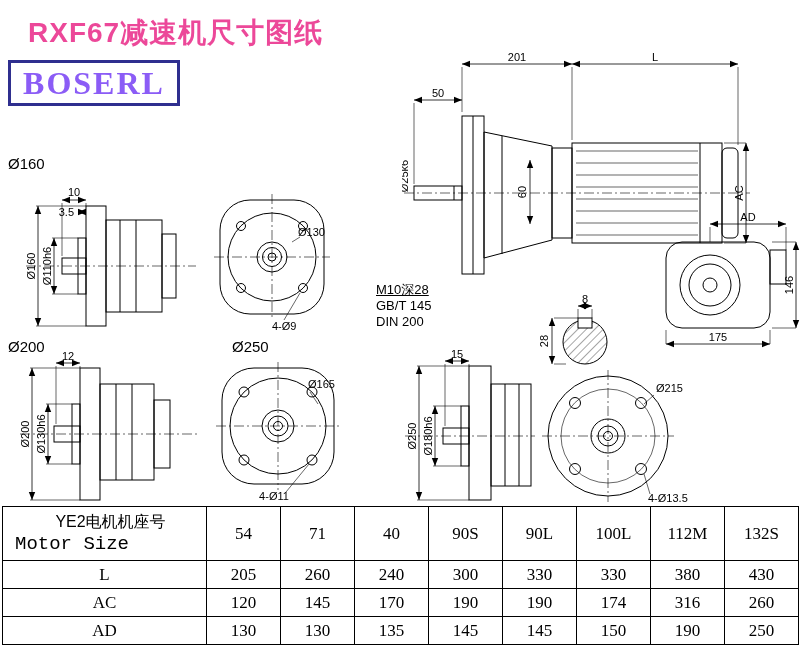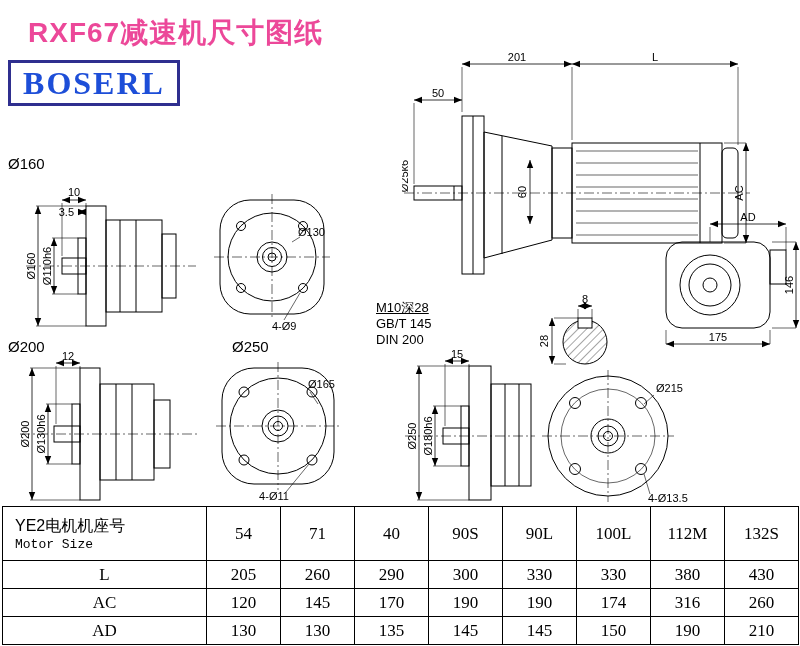--- a/index.html
+++ b/index.html
@@ -3,40 +3,40 @@
 <meta charset="utf-8">
 <style>
   * { margin:0; padding:0; box-sizing:border-box; }
   html,body { width:800px; height:646px; }
   body { background:#fff; font-family:"Liberation Sans",sans-serif; position:relative; overflow:hidden; color:#000; }
   .abs { position:absolute; }
 
   .page-title { left:28px; top:14px; font-size:28px; font-weight:bold; color:#ec4899; letter-spacing:1px; }
   .brand-box { left:8px; top:60px; width:172px; height:46px; border:3px solid #2f2f8f; background:#fff;
                display:flex; align-items:center; justify-content:center;
-               font-family:"Liberation Serif",serif; font-weight:bold; font-size:32px; color:#1d4ed8; letter-spacing:2px; }
+               font-family:"Liberation Serif",serif; font-weight:bold; font-size:32px; color:#8b5cf6; letter-spacing:2px; }
   .group-label { font-size:15px; color:#000; }
 
   svg text { font-family:"Liberation Sans",sans-serif; font-size:11px; fill:#000; stroke:none; }
   .ln   { stroke:#000; stroke-width:1; fill:none; }
   .thin { stroke:#000; stroke-width:0.6; fill:none; }
   .cl   { stroke:#000; stroke-width:0.6; fill:none; stroke-dasharray:10 3 2 3; }
   .ext  { stroke:#000; stroke-width:0.6; fill:none; }
   .dim  { stroke:#000; stroke-width:0.8; fill:none; marker-start:url(#arr); marker-end:url(#arr); }
 
   .notes { font-size:13px; line-height:16px; }
   .note-u { text-decoration:underline; }
 
   .dim-table { position:absolute; left:2px; top:506px; width:796px; border-collapse:collapse; table-layout:fixed; }
   .dim-table td { border:1px solid #000; text-align:center; vertical-align:middle;
                   font-family:"Liberation Serif",serif; font-size:17px; padding:0; }
   .dim-table tr.hrow td { height:54px; }
   .dim-table tr.drow td { height:28px; }
-  .header-cn { font-size:16px; text-align:left; padding-left:12px; font-family:"Liberation Sans",sans-serif; }
-  .header-en { font-size:13px; text-align:left; padding-left:12px; font-family:"Liberation Mono",monospace; }
+  .header-cn { font-size:16px; text-align:center; padding-left:12px; font-family:"Liberation Sans",sans-serif; }
+  .header-en { font-size:19px; text-align:left; padding-left:12px; font-family:"Liberation Mono",monospace; }
 </style>
 </head>
 <body>
 
 <svg width="0" height="0" style="position:absolute">
   <defs>
     <marker id="arr" viewBox="0 0 10 10" refX="10" refY="5" markerWidth="10" markerHeight="10" orient="auto-start-reverse">
       <path d="M0,1 L10,5 L0,9 z" fill="#000"></path>
     </marker>
     <pattern id="hatch" width="6" height="6" patternTransform="rotate(45)" patternUnits="userSpaceOnUse">
@@ -94,21 +94,21 @@
     <line class="dim" x1="344" y1="95" x2="344" y2="195"></line>
   </g>
   <text x="115" y="13" text-anchor="middle">201</text>
   <text x="253" y="13" text-anchor="middle">L</text>
   <text x="36" y="49" text-anchor="middle">50</text>
   <text x="6" y="128" text-anchor="middle" transform="rotate(-90 6 128)">Ø25k6</text>
   <text x="124" y="144" text-anchor="middle" font-size="10" transform="rotate(-90 124 144)">60</text>
   <text x="341" y="145" text-anchor="middle" transform="rotate(-90 341 145)">AC</text>
 </svg>
 
-<div class="abs notes" style="left:376px;top:300px">
+<div class="abs notes" style="left:376px;top:282px">
   <div class="note-u">M10深28</div>
   <div>GB/T 145</div>
   <div>DIN 200</div>
 </div>
 
 <svg class="abs" style="left:26px;top:186px" width="175" height="150" viewBox="0 0 175 150">
   <line class="cl" x1="0" y1="80" x2="170" y2="80"></line>
   <g class="ln">
     <rect x="36" y="72" width="24" height="16"></rect>
     <rect x="52" y="52" width="8" height="56"></rect>
@@ -312,21 +312,21 @@
       <td>90S</td>
       <td>90L</td>
       <td>100L</td>
       <td>112M</td>
       <td>132S</td>
     </tr>
     <tr class="drow">
       <td>L</td>
       <td>205</td>
       <td>260</td>
-      <td>290</td>
+      <td>240</td>
       <td>300</td>
       <td>330</td>
       <td>330</td>
       <td>380</td>
       <td>430</td>
     </tr>
     <tr class="drow">
       <td>AC</td>
       <td>120</td>
       <td>145</td>
@@ -339,16 +339,16 @@
     </tr>
     <tr class="drow">
       <td>AD</td>
       <td>130</td>
       <td>130</td>
       <td>135</td>
       <td>145</td>
       <td>145</td>
       <td>150</td>
       <td>190</td>
-      <td>210</td>
+      <td>250</td>
     </tr>
   </tbody>
 </table>
 
 </body></html>

